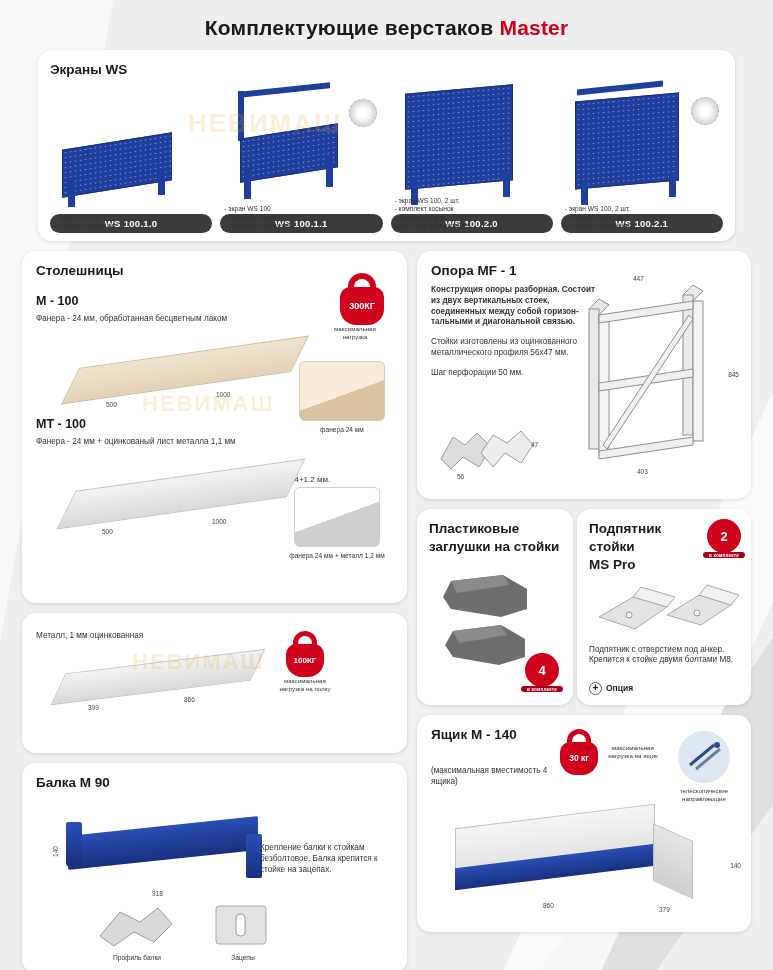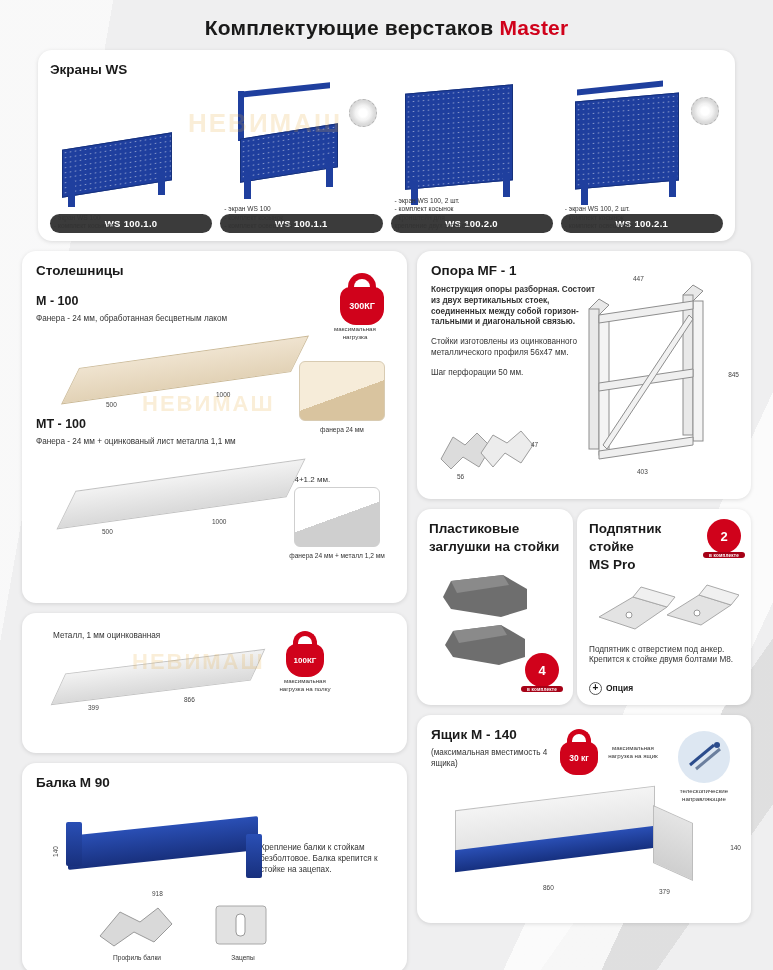--- a/index.html
+++ b/index.html
@@ -332,21 +332,21 @@
         </div>
 
         <div style="position:absolute; right:22px; top:236px; text-align:center; width:96px;">
           <div class="swatch-metal" style="margin:0 auto;"></div>
           <div class="tiny" style="margin-top:5px;">фанера 24 мм + металл 1,2 мм</div>
         </div>
       </div>
 
       <div class="card shelf-card">
         <div class="watermark" style="left:110px; top:36px; font-size:22px;">НЕВИМАШ</div>
-        <div class="sub" style="margin-top:6px; max-width:160px;margin-left:17px;">Металл, 1 мм оцинкованная</div>
+        <div class="sub" style="margin-top:6px; max-width:160px;">Металл, 1 мм оцинкованная</div>
 
         <div style="position:absolute; right:70px; top:18px; display:flex; flex-direction:column; align-items:center;">
           <div class="kettle small">
             <div class="handle"></div>
             <div class="body">
               <span>100</span>
                 <br>
               <span>КГ</span>
             </div>
           </div>
@@ -450,21 +450,21 @@
             <div class="badge-circle">
               <span>4</span>
               <div class="ribbon">в комплекте</div>
             </div>
           </div>
         </div>
 
         <div class="card msp-card">
           <h2 style="line-height:1.35;">
             <span>Подпятник</span><br>
-            <span>стойке</span><br>
+            <span>стойки</span><br>
             <span>MS Pro</span>
           </h2>
 
           <div style="position:absolute; right:10px; top:10px;">
             <div class="badge-circle">
               <span>2</span>
               <div class="ribbon">в комплекте</div>
             </div>
           </div>
 
@@ -486,21 +486,21 @@
               <span class="plus">+</span>
               <span>Опция</span>
             </span>
           </div>
         </div>
 
       </div>
 
       <div class="card box-card">
         <h2>Ящик М - 140</h2>
-        <div class="sub" style="margin-top:6px; width:130px;">(максимальная вместимость 4 ящика)</div>
+        <div class="sub" style="margin-top:24px; width:130px;">(максимальная вместимость 4 ящика)</div>
 
         <div style="position:absolute; right:86px; top:14px; display:flex; flex-direction:row; align-items:center;">
           <div class="kettle small">
             <div class="handle"></div>
             <div class="body" style="font-size:8.5px;">
               <span>30 кг</span>
             </div>
           </div>
           <div class="cap">максимальная нагрузка на ящик</div>
         </div>

